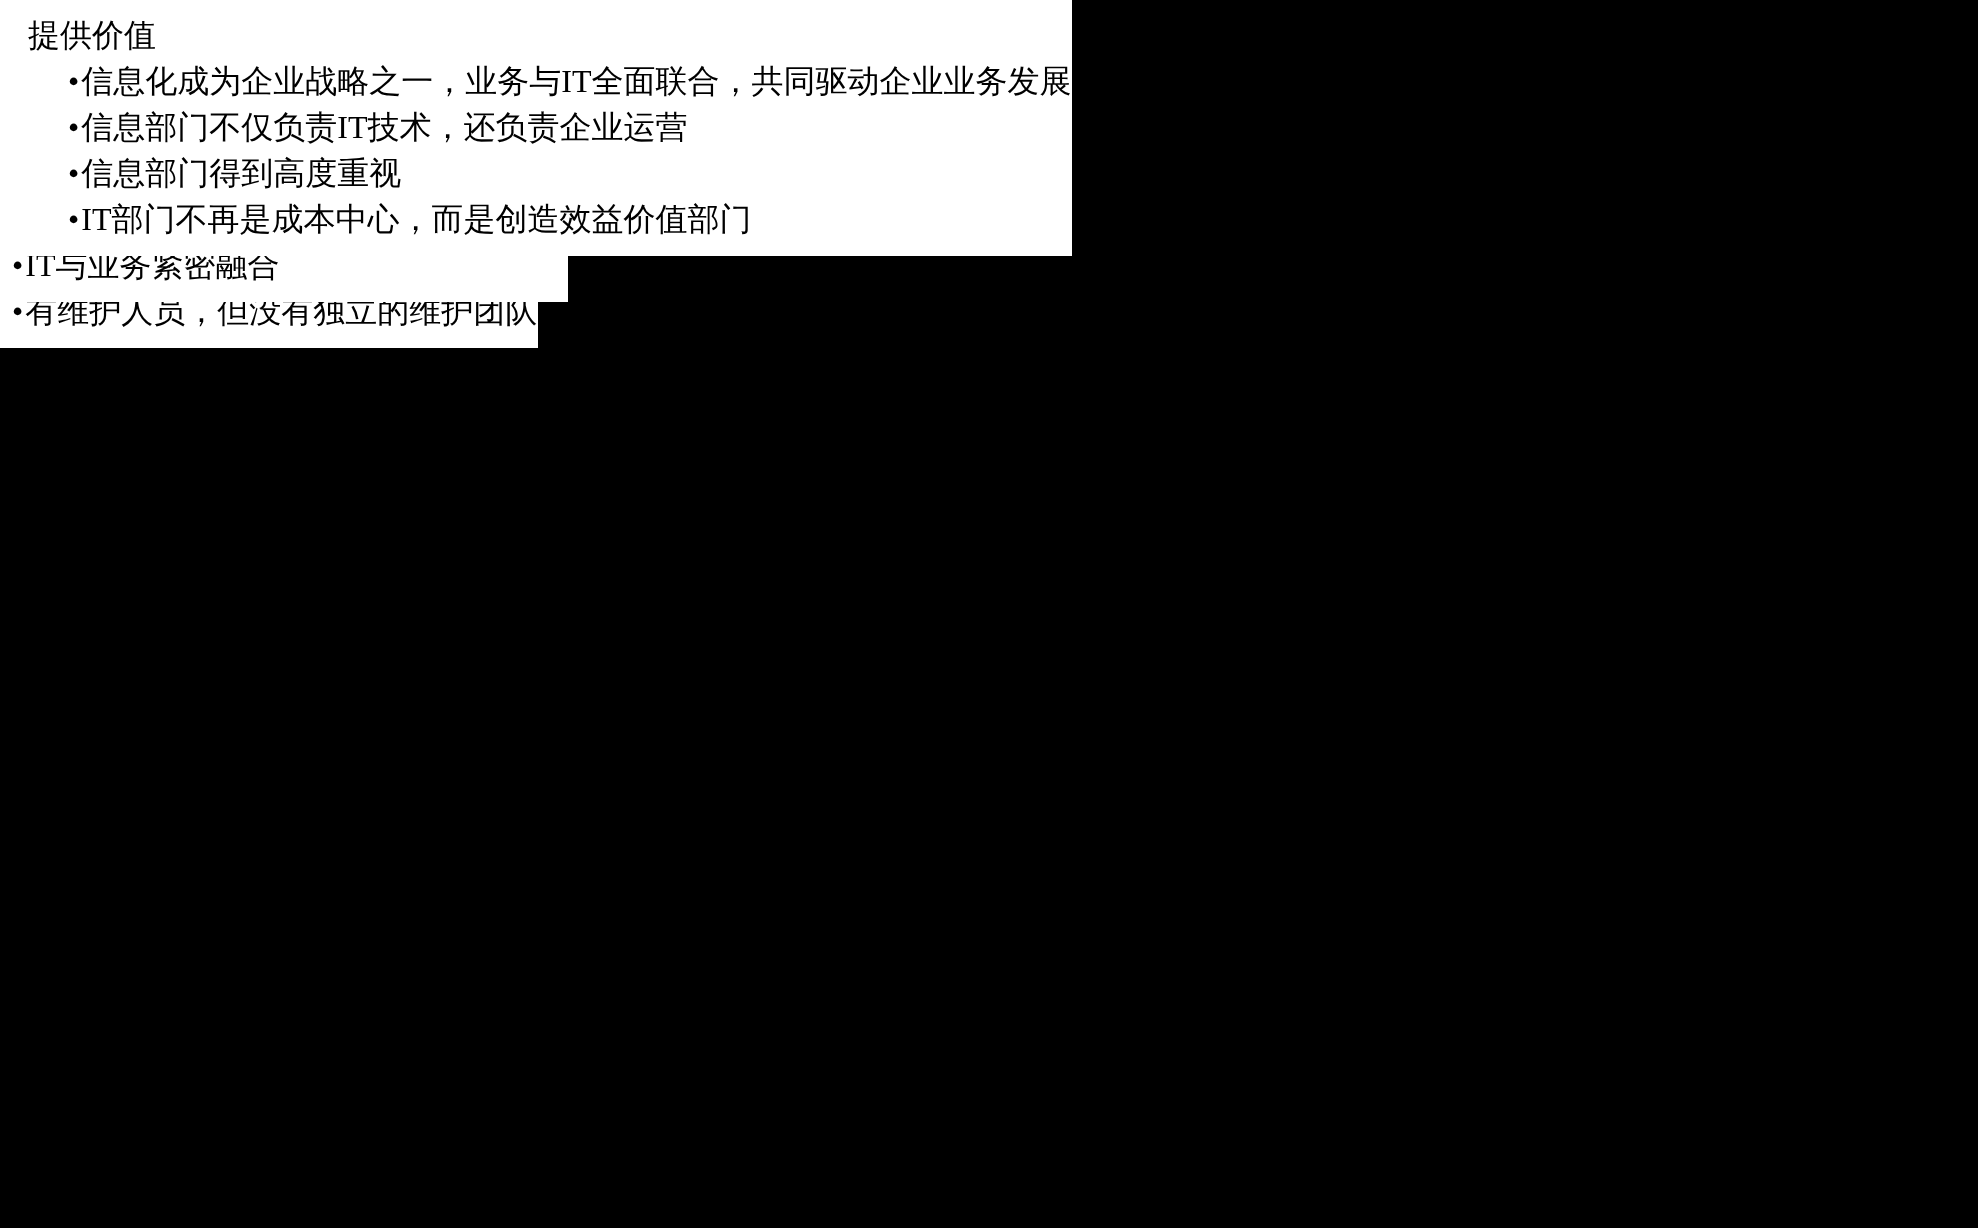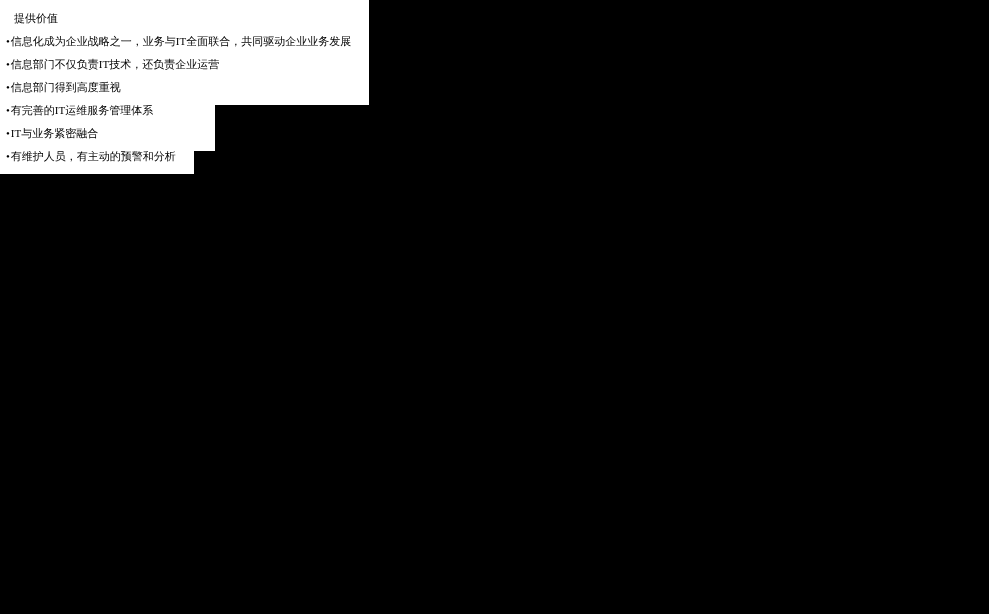--- a/index.html
+++ b/index.html
@@ -42,23 +42,23 @@
   .bar-2 { left: 356; top: 449; width: 633; }
   .bar-3 { left: 546; top: 391; width: 443; }
   .bar-4 { left: 736; top: 332; width: 245; }
 
   
   .box {
     position: absolute;
     background: #ffffff;
     color: #000000;
     font-family: "Liberation Serif", serif;
-    font-size: 11px;
+    font-size: 16px;
     line-height: 23px;
-    padding: 7px 18px 6px 6px;
+    padding: 7px 0 6px 6px;
     box-sizing: border-box;
   }
   .box-title {
     padding-left: 8px;
   }
   .box-list {
     list-style: none;
     margin: 0;
     padding: 0;
   }
@@ -67,20 +67,21 @@
     text-indent: -18px;
   }
   .box-list li::before {
     content: "\2022";
     margin-right: 1px;
   }
   
   .box-3 .box-list li {
     padding-left: 0;
     text-indent: 0;
+    margin-left: 28px;
   }
   .box-0 { left: 190; top: 206; width: 185; height: 222; }
   .box-1 { left: 376; top: 158; width: 190; height: 282; }
   .box-2 { left: 566; top:  93; width: 177; height: 296; }
   .box-3 { left: 745; top:  30; width: 240; height: 300; }
 </style>
 </head>
 <body>
 
 <div class="stage">
@@ -106,21 +107,21 @@
   </div>
 
   <div class="box box-0">
     <div class="box-title">被动状态</div>
     <ul class="box-list">
       <li>救火队响应</li>
       <li>只有桌面管理系统</li>
       <li>面向事务的管理</li>
       <li>IT系统之间未集成</li>
       <li>无信息化管理规划</li>
-      <li>有维护人员，有主动的预警和分析</li>
+      <li>有维护人员，但没有独立的维护团队</li>
     </ul>
   </div>
 
   <div class="box box-1">
     <div class="box-title">主动状态</div>
     <ul class="box-list">
       <li>IT系统实现集成整合</li>
       <li>有主动的预警和分析</li>
       <li>有独立的运维部门，仅负责IT运行维护</li>
       <li>初步建立IT运维服务管理体系</li>
@@ -138,16 +139,17 @@
       <li>IT与业务紧密融合</li>
     </ul>
   </div>
 
   <div class="box box-3">
     <div class="box-title">提供价值</div>
     <ul class="box-list">
       <li>信息化成为企业战略之一，业务与IT全面联合，共同驱动企业业务发展</li>
       <li>信息部门不仅负责IT技术，还负责企业运营</li>
       <li>信息部门得到高度重视</li>
+      <li>IT部门不再是成本中心，而是创造效益价值部门</li>
     </ul>
   </div>
 
 </div>
 
 </body></html>

